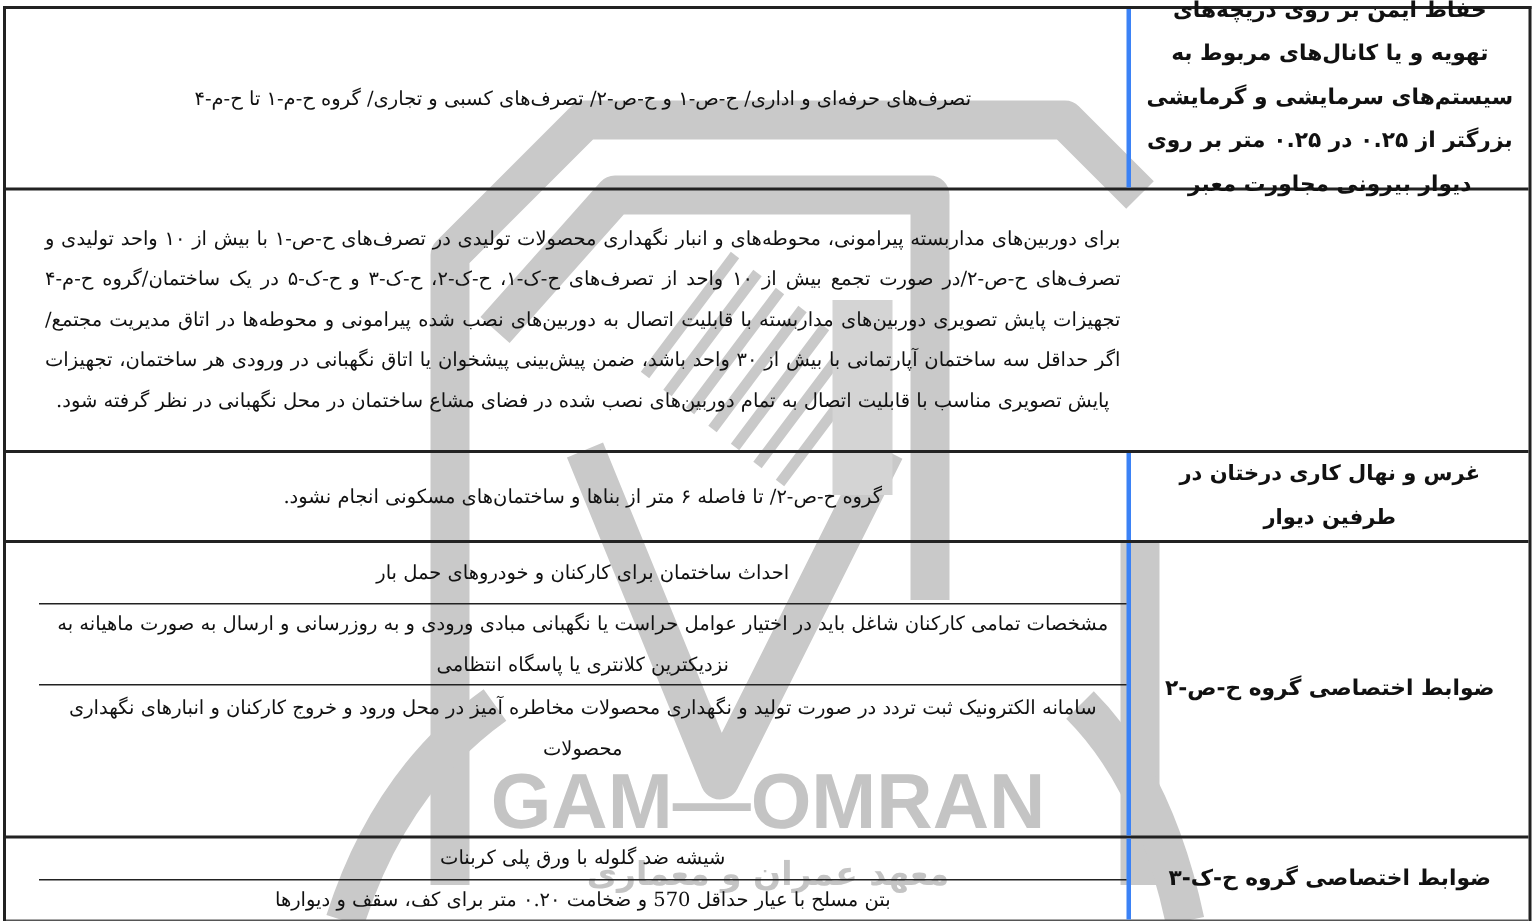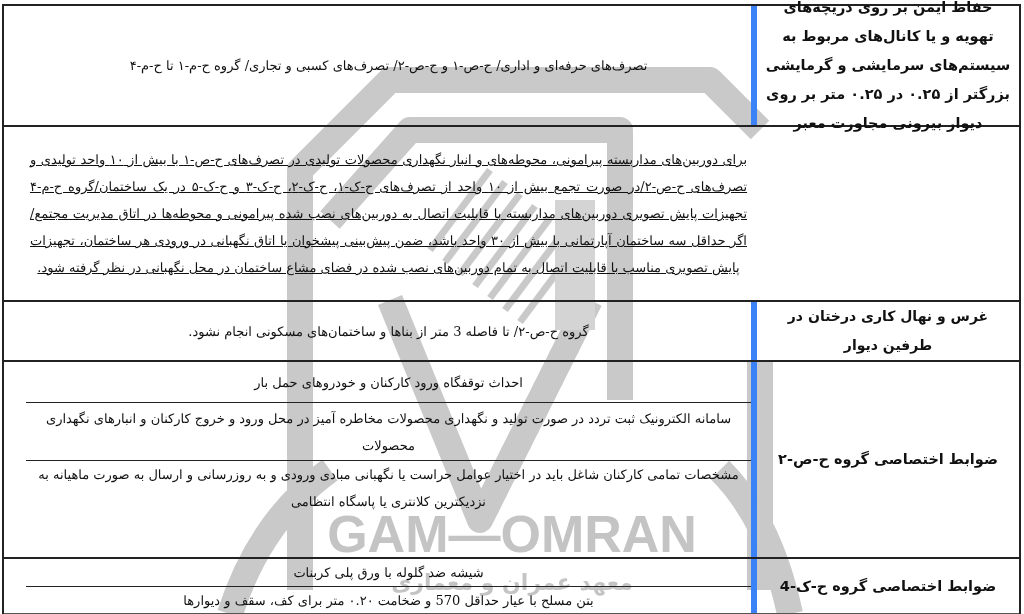--- a/index.html
+++ b/index.html
@@ -4,31 +4,31 @@
 <style>
   html, body { margin: 0; padding: 0; background: #ffffff; }
   body { width: 1024px; height: 614px; overflow: hidden; position: relative;
          font-family: "DejaVu Sans", sans-serif; }
   .watermark { position: absolute; left: 0; top: 0; width: 1024px; height: 614px; z-index: 0; pointer-events: none; }
   .doc-table { position: absolute; left: 2px; top: 4px; width: 1019px; height: 612px;
                border: 2px solid #222; border-bottom: none; box-sizing: border-box; z-index: 1; }
   .row { position: absolute; left: 0; right: 0; border-bottom: 2px solid #222; box-sizing: border-box; }
   .row.last { border-bottom: 3px solid #555; }
   .label-cell { position: absolute; right: 0; top: 0; bottom: 0; width: 268px;
-                border-left: 6px solid #3b82f6; box-sizing: border-box;
+                border-left: 3px solid #3b82f6; box-sizing: border-box;
                 display: flex; align-items: center; justify-content: center;
                 direction: rtl; text-align: center; padding: 0 8px;
                 font-family: "DejaVu Sans", sans-serif; font-weight: bold; font-size: 14.5px;
                 line-height: 29px; color: #111; }
   .content-cell { position: absolute; left: 0; top: 0; bottom: 0; right: 268px;
                   display: flex; flex-direction: column; box-sizing: border-box; padding-left: 22px; }
   .content-text { direction: rtl; text-align: center; font-family: "DejaVu Serif", serif;
                   font-size: 13px; color: #111; padding: 0 6px; }
   .single { flex: 1; display: flex; align-items: center; justify-content: center; }
-  .justify { text-align: justify; text-align-last: center; line-height: 27px; padding: 6px 4px; text-decoration: underline; }
+  .justify { text-align: justify; text-align-last: center; line-height: 27px; padding: 6px 4px; }
   .sub { border-bottom: 1.5px solid #222; display: flex; align-items: center; justify-content: center;
          box-sizing: border-box; line-height: 27px; }
   .sub:last-child { border-bottom: none; }
 </style>
 </head>
 <body>
 
 <svg class="watermark" viewBox="0 0 1024 614">
   <g fill="none" stroke="#c9c9c9" stroke-width="26" stroke-linejoin="round">
 
@@ -66,34 +66,34 @@
 
   <div class="row" style="top:121px; height:175px;">
     <div class="content-cell">
       <div class="content-text justify single">برای دوربین‌های مداربسته پیرامونی، محوطه‌های و انبار نگهداری محصولات تولیدی در تصرف‌های ح-ص-۱ با بیش از ۱۰ واحد تولیدی و تصرف‌های ح-ص-۲/در صورت تجمع بیش از ۱۰ واحد از تصرف‌های ح-ک-۱، ح-ک-۲، ح-ک-۳ و ح-ک-۵ در یک ساختمان/گروه ح-م-۴ تجهیزات پایش تصویری دوربین‌های مداربسته با قابلیت اتصال به دوربین‌های نصب شده پیرامونی و محوطه‌ها در اتاق مدیریت مجتمع/اگر حداقل سه ساختمان آپارتمانی با بیش از ۳۰ واحد باشد، ضمن پیش‌بینی پیشخوان یا اتاق نگهبانی در ورودی هر ساختمان، تجهیزات پایش تصویری مناسب با قابلیت اتصال به تمام دوربین‌های نصب شده در فضای مشاع ساختمان در محل نگهبانی در نظر گرفته شود.</div>
     </div>
   </div>
 
   <div class="row" style="top:296px; height:60px;">
     <div class="label-cell" style="font-size:14px;">غرس و نهال کاری درختان در طرفین دیوار</div>
     <div class="content-cell">
-      <div class="content-text single">گروه ح-ص-۲/ تا فاصله 3 متر از بناها و ساختمان‌های مسکونی انجام نشود.</div>
+      <div class="content-text single">گروه ح-ص-۲/ تا فاصله ۶ متر از بناها و ساختمان‌های مسکونی انجام نشود.</div>
     </div>
   </div>
 
   <div class="row" style="top:356px; height:197px;">
     <div class="label-cell">ضوابط اختصاصی گروه ح-ص-۲</div>
     <div class="content-cell">
-      <div class="content-text sub" style="height:41px;">احداث توقفگاه ورود کارکنان و خودروهای حمل بار</div>
+      <div class="content-text sub" style="height:41px;">احداث ساختمان برای کارکنان و خودروهای حمل بار</div>
+      <div class="content-text sub" style="height:54px;">مشخصات تمامی کارکنان شاغل باید در اختیار عوامل حراست یا نگهبانی مبادی ورودی و به روزرسانی و ارسال به صورت ماهیانه به نزدیکترین کلانتری یا پاسگاه انتظامی</div>
       <div class="content-text sub" style="height:58px;">سامانه الکترونیک ثبت تردد در صورت تولید و نگهداری محصولات مخاطره آمیز در محل ورود و خروج کارکنان و انبارهای نگهداری محصولات</div>
-      <div class="content-text sub" style="height:54px;">مشخصات تمامی کارکنان شاغل باید در اختیار عوامل حراست یا نگهبانی مبادی ورودی و به روزرسانی و ارسال به صورت ماهیانه به نزدیکترین کلانتری یا پاسگاه انتظامی</div>
     </div>
   </div>
 
   <div class="row last" style="top:553px; height:57px;">
-    <div class="label-cell">ضوابط اختصاصی گروه ح-ک-4</div>
+    <div class="label-cell">ضوابط اختصاصی گروه ح-ک-۳</div>
     <div class="content-cell">
       <div class="content-text sub" style="height:40px;">شیشه ضد گلوله با ورق پلی کربنات</div>
       <div class="content-text sub" style="height:28px;">بتن مسلح با عیار حداقل 570 و ضخامت ۰.۲۰ متر برای کف، سقف و دیوارها</div>
     </div>
   </div>
 
 </div>
 
 </body></html>

